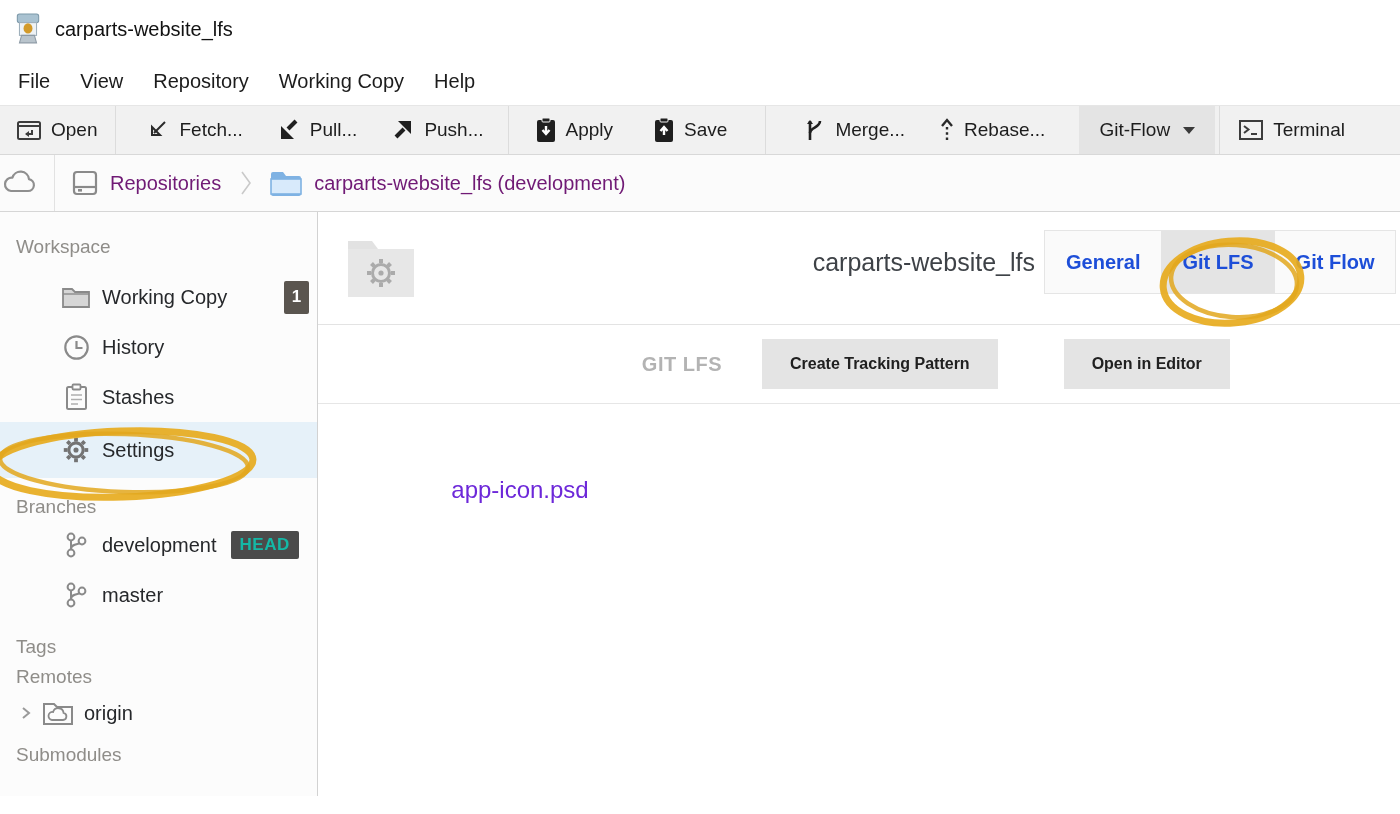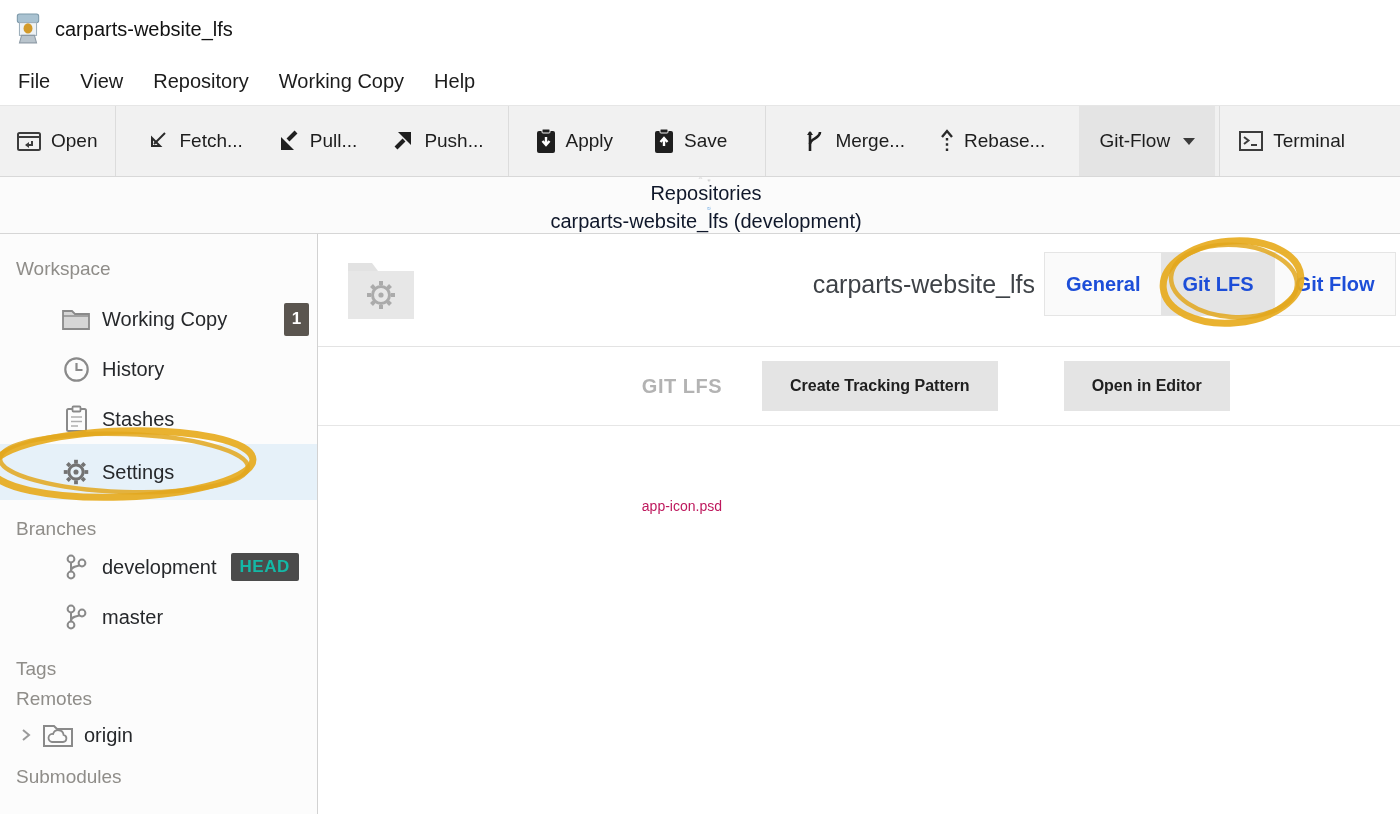--- a/index.html
+++ b/index.html
@@ -14,21 +14,21 @@
   
   .titlebar { height:58px; display:flex; align-items:center; padding-left:14px; background:#fff; }
   .titlebar .logo { width:28px; height:32px; margin-right:13px; flex:0 0 auto; }
   .titlebar .title { font-size:20px; color:#121212; }
 
   
   .menubar { height:47px; display:flex; align-items:center; padding-left:18px; gap:30px; background:#fff; }
   .menubar .menu-item { font-size:20px; color:#1c1c1c; cursor:default; }
 
   
-  .toolbar { height:72px; background:#f1f1f1; border-top:1px solid #e6e6e6; border-bottom:1px solid #d8d8d8;
+  .toolbar { height:50px; background:#f1f1f1; border-top:1px solid #e6e6e6; border-bottom:1px solid #d8d8d8;
              display:flex; align-items:stretch; white-space:nowrap; }
   .tb-btn { display:flex; align-items:center; gap:9px; padding:0 14px; font-size:19px; color:#1d1d1d; }
   .tb-btn svg { flex:0 0 auto; }
   .tb-sep { width:1px; background:#dcdcdc; }
   .tb-open { padding:0 18px 0 16px; }
   .tb-fetch { margin-left:16px; }
   .tb-pull, .tb-push { margin-left:6px; }
   .sep2 { margin-left:10px; }
   .tb-apply { margin-left:12px; }
   .tb-save { margin-left:12px; }
@@ -36,21 +36,21 @@
   .tb-merge { margin-left:24px; }
   .tb-rebase { margin-left:6px; }
   .tb-gitflow { margin-left:20px; background:#e4e4e4; padding:4px 20px; }
   .sep4 { margin-left:4px; }
   .tb-terminal { margin-left:4px; }
   .caret-down { width:0; height:0; border-left:6px solid transparent; border-right:6px solid transparent;
                 border-top:7px solid #3a3a3a; margin-left:4px; }
 
   
   .breadcrumbs { height:57px; background:#fbfbfb; border-bottom:1px solid #d6d6d6;
-                 display:flex; align-items:center; padding-left:1px; font-size:20px; color:#0f172a;flex-direction:column; }
+                 display:flex; align-items:center; padding-left:1px; font-size:20px; color:#701a75; }
   .bc-sep { width:1px; align-self:stretch; background:#e2e2e2; margin-left:16px; }
   .bc-drive { margin-left:16px; }
   .bc-root-label { margin-left:11px; }
   .bc-chevron { margin-left:18px; }
   .bc-folder { margin-left:16px; }
   .bc-current { margin-left:11px; }
 
   
   .body { display:flex; height:584px; }
   .sidebar { width:318px; flex:0 0 auto; background:#fcfcfc; border-right:1px solid #d2d2d2;
@@ -85,21 +85,21 @@
 
   .section-row { height:79px; border-bottom:1px solid #e6e6e6; display:flex; align-items:center; }
   .form-label-col { width:404px; text-align:right; flex:0 0 auto; }
   .section-label { font-size:20px; font-weight:bold; color:#b3b3b3; letter-spacing:0.5px; }
   .btn { height:50px; display:inline-flex; align-items:center; background:#e4e4e4; color:#202020;
          font-size:16px; font-weight:bold; padding:4px 28px; border:none; }
   .btn-create { margin-left:40px; }
   .btn-editor { margin-left:66px; }
 
   .patterns { margin-top:72px; display:flex; flex-direction:column; gap:36px; }
-  .pattern-row { width:404px; text-align:right; font-size:14px; color:#be185d; }
+  .pattern-row { width:404px; text-align:center; font-size:24px; color:#6d28d9; }
 
   
   .annotations { position:absolute; left:0; top:0; width:1400px; height:814px; pointer-events:none; z-index:50; }
 </style>
 </head>
 <body>
 
 <div class="app">
 
   <div class="titlebar">

